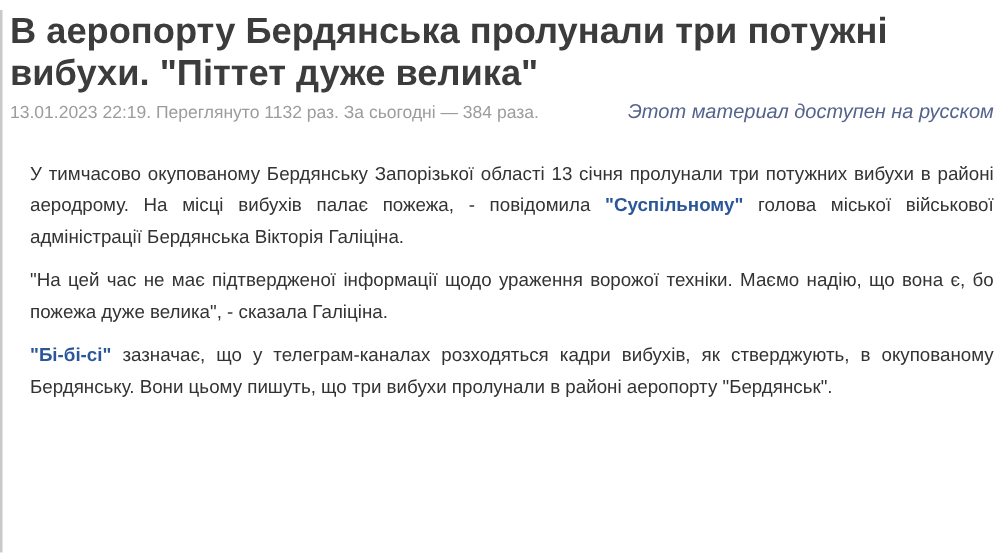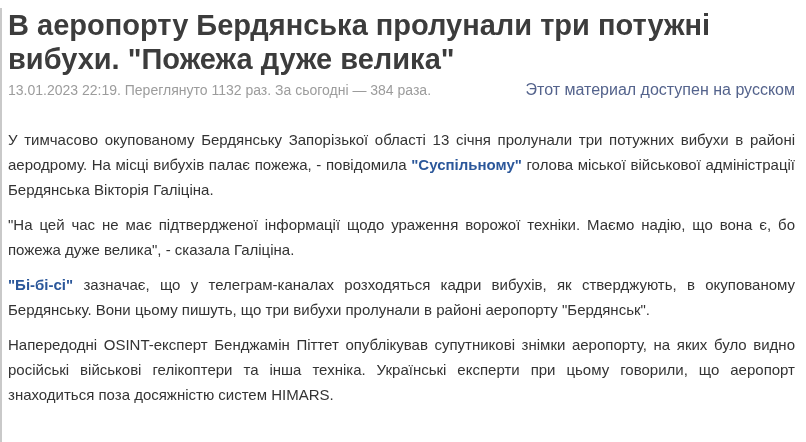--- a/index.html
+++ b/index.html
@@ -34,56 +34,57 @@
   .meta-text {
     font-size: 14px;
     color: #9c9c9c;
   }
   .ru-link {
     font-size: 16px;
     color: #54638c;
     text-decoration: none;
     cursor: pointer;
     white-space: nowrap;
+    font-style: italic;
   }
   .article-body {
     margin-top: 28px;
   }
   .article-body p {
     font-size: 15px;
     line-height: 25px;
     color: #333333;
     text-align: justify;
     margin-bottom: 10px;
+    margin-left: 16px;
   }
   .inline-link {
     color: #2b579a;
     font-weight: bold;
     text-decoration: none;
     cursor: pointer;
   }
 </style>
 </head>
 <body>
 
 <div class="page">
 
-  <h1 class="article-title">В аеропорту Бердянська пролунали три потужні вибухи. "Пожежа дуже велика"</h1>
+  <h1 class="article-title">В аеропорту Бердянська пролунали три потужні вибухи. "Піттет дуже велика"</h1>
 
   <div class="meta-row">
     <span class="meta-text">13.01.2023 22:19. Переглянуто 1132 раз. За сьогодні — 384 раза.</span>
     <a class="ru-link" href="#">Этот материал доступен на русском</a>
   </div>
 
   <div class="article-body">
 
     <p><span>У тимчасово окупованому Бердянську Запорізької області 13 січня пролунали три потужних вибухи в районі аеродрому. На місці вибухів палає пожежа, - повідомила </span><a class="inline-link" href="#">"Суспільному"</a><span> голова міської військової адміністрації Бердянська Вікторія Галіціна.</span></p>
 
 
     <p>"На цей час не має підтвердженої інформації щодо ураження ворожої техніки. Маємо надію, що вона є, бо пожежа дуже велика", - сказала Галіціна.</p>
 
     <p><a class="inline-link" href="#">"Бі-бі-сі"</a><span> зазначає, що у телеграм-каналах розходяться кадри вибухів, як стверджують, в окупованому Бердянську. Вони цьому пишуть, що три вибухи пролунали в районі аеропорту "Бердянськ".</span></p>
 
-    <p>Напередодні OSINT-експерт Бенджамін Піттет опублікував супутникові знімки аеропорту, на яких було видно російські військові гелікоптери та інша техніка. Українські експерти при цьому говорили, що аеропорт знаходиться поза досяжністю систем HIMARS.</p>
 
   </div>
 
 </div>
 
 </body></html>

